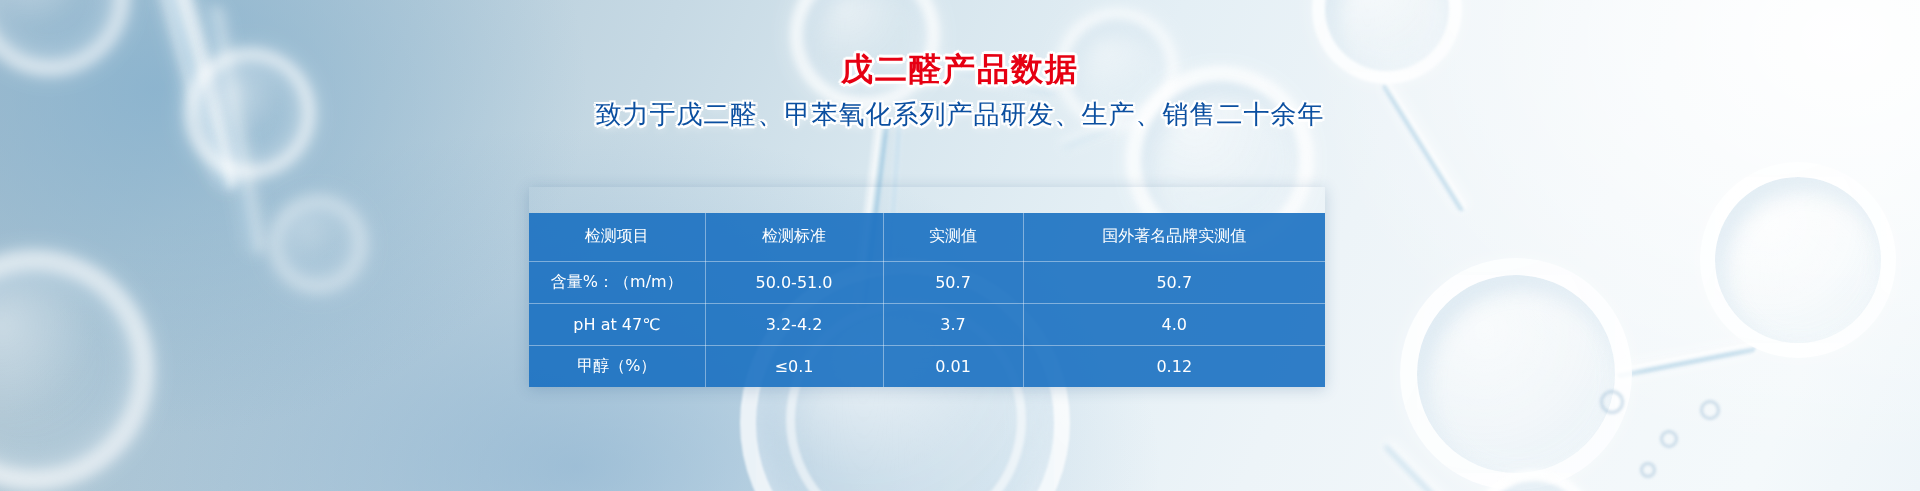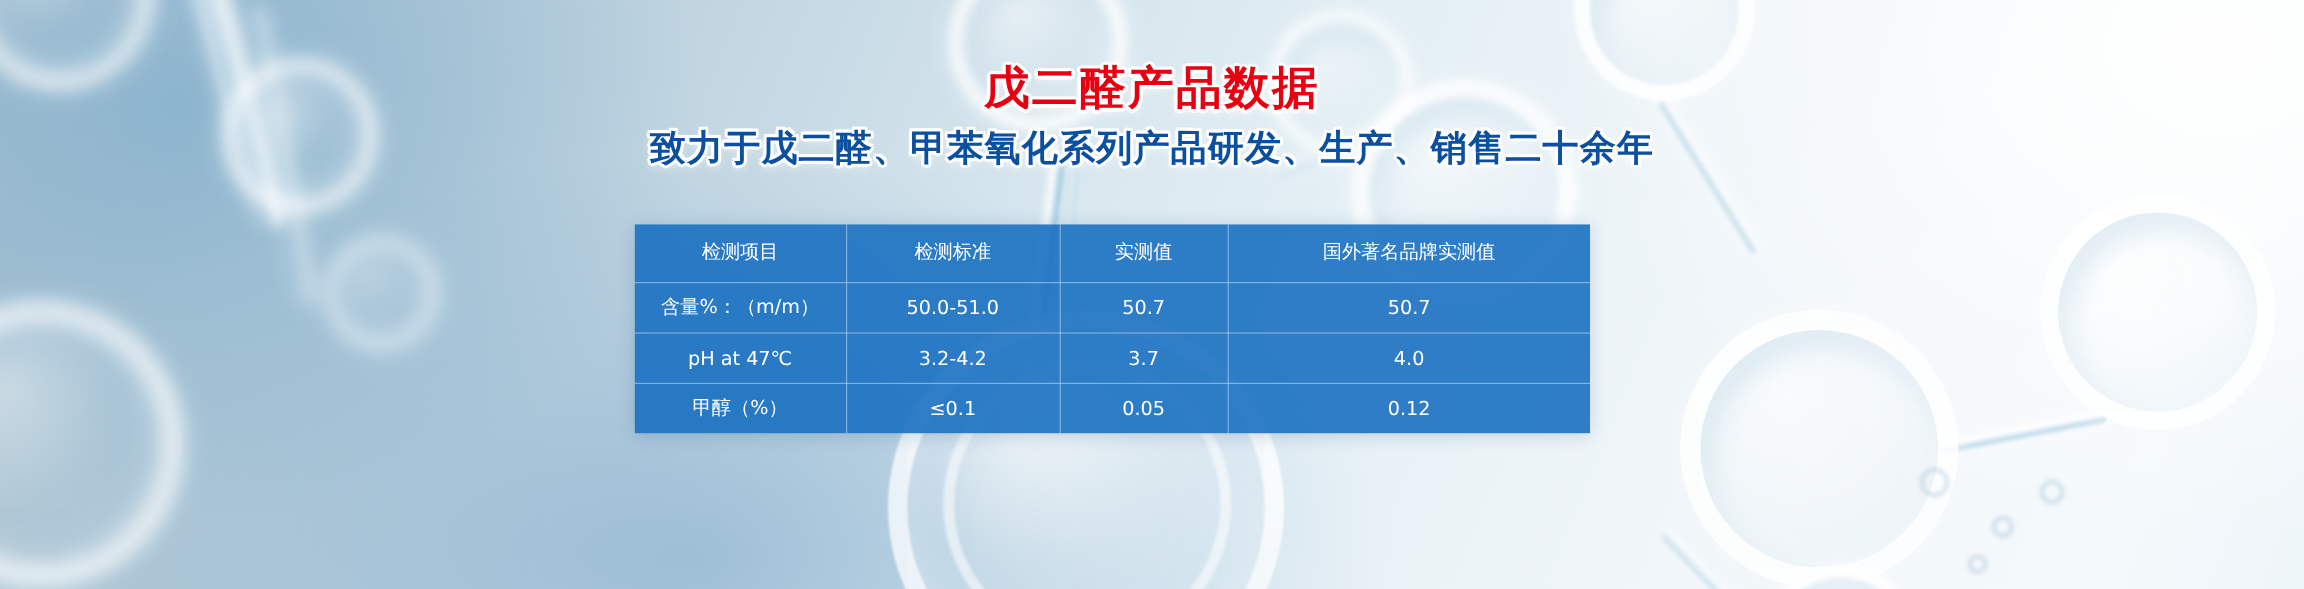--- a/index.html
+++ b/index.html
@@ -115,37 +115,37 @@
 
   
   .heading-wrap {
     position:absolute;
     left:0; right:0; top:52px;
     text-align:center;
     z-index:5;
   }
   .main-title {
     font-family:"DejaVu Sans","Liberation Sans",sans-serif;
-    font-size:38px;
+    font-size:32px;
     font-weight:bold;
     letter-spacing:2px;
     color:#e60012;
     text-shadow:
       -2px -2px 0 #fff,  2px -2px 0 #fff,
       -2px  2px 0 #fff,  2px  2px 0 #fff,
       -3px  0   0 #fff,  3px  0   0 #fff,
        0   -3px 0 #fff,  0    3px 0 #fff,
        0 3px 7px rgba(255,255,255,.95);
     line-height:1.12;
   }
   .sub-title {
     margin-top:11px;
     font-family:"DejaVu Sans","Liberation Sans",sans-serif;
-    font-size:30px;
-    font-weight:bold;
+    font-size:26px;
+    font-weight:normal;
     letter-spacing:1px;
     color:#0b4fa0;
     text-shadow:
       -2px -2px 0 #fff,  2px -2px 0 #fff,
       -2px  2px 0 #fff,  2px  2px 0 #fff,
       -2.5px 0 0 #fff,  2.5px 0 0 #fff,
        0 -2.5px 0 #fff,  0 2.5px 0 #fff,
        0 3px 8px rgba(255,255,255,.9);
     line-height:1.2;
   }
@@ -156,20 +156,21 @@
     left:529px; top:187px;
     width:796px;
     z-index:4;
     box-shadow:0 2px 14px rgba(30,80,130,.22);
   }
   table.spec {
     width:100%;
     border-collapse:collapse;
     background:rgba(25,112,193,.90);
     table-layout:fixed;
+    margin-top:26px;
   }
   table.spec td, table.spec th {
     color:#ffffff;
     text-align:center;
     font-weight:normal;
     font-size:16px;
     font-family:"DejaVu Sans","Liberation Sans",sans-serif;
     border-right:1px solid rgba(255,255,255,.40);
     border-bottom:1px solid rgba(255,255,255,.40);
     padding:0 6px;
@@ -254,20 +255,20 @@
         </tr>
         <tr>
           <td>pH at 47℃</td>
           <td>3.2-4.2</td>
           <td>3.7</td>
           <td>4.0</td>
         </tr>
         <tr>
           <td>甲醇（%）</td>
           <td>≤0.1</td>
-          <td>0.05</td>
+          <td>0.01</td>
           <td>0.12</td>
         </tr>
       </tbody>
     </table>
   </div>
 
 </div>
 
 </body></html>

